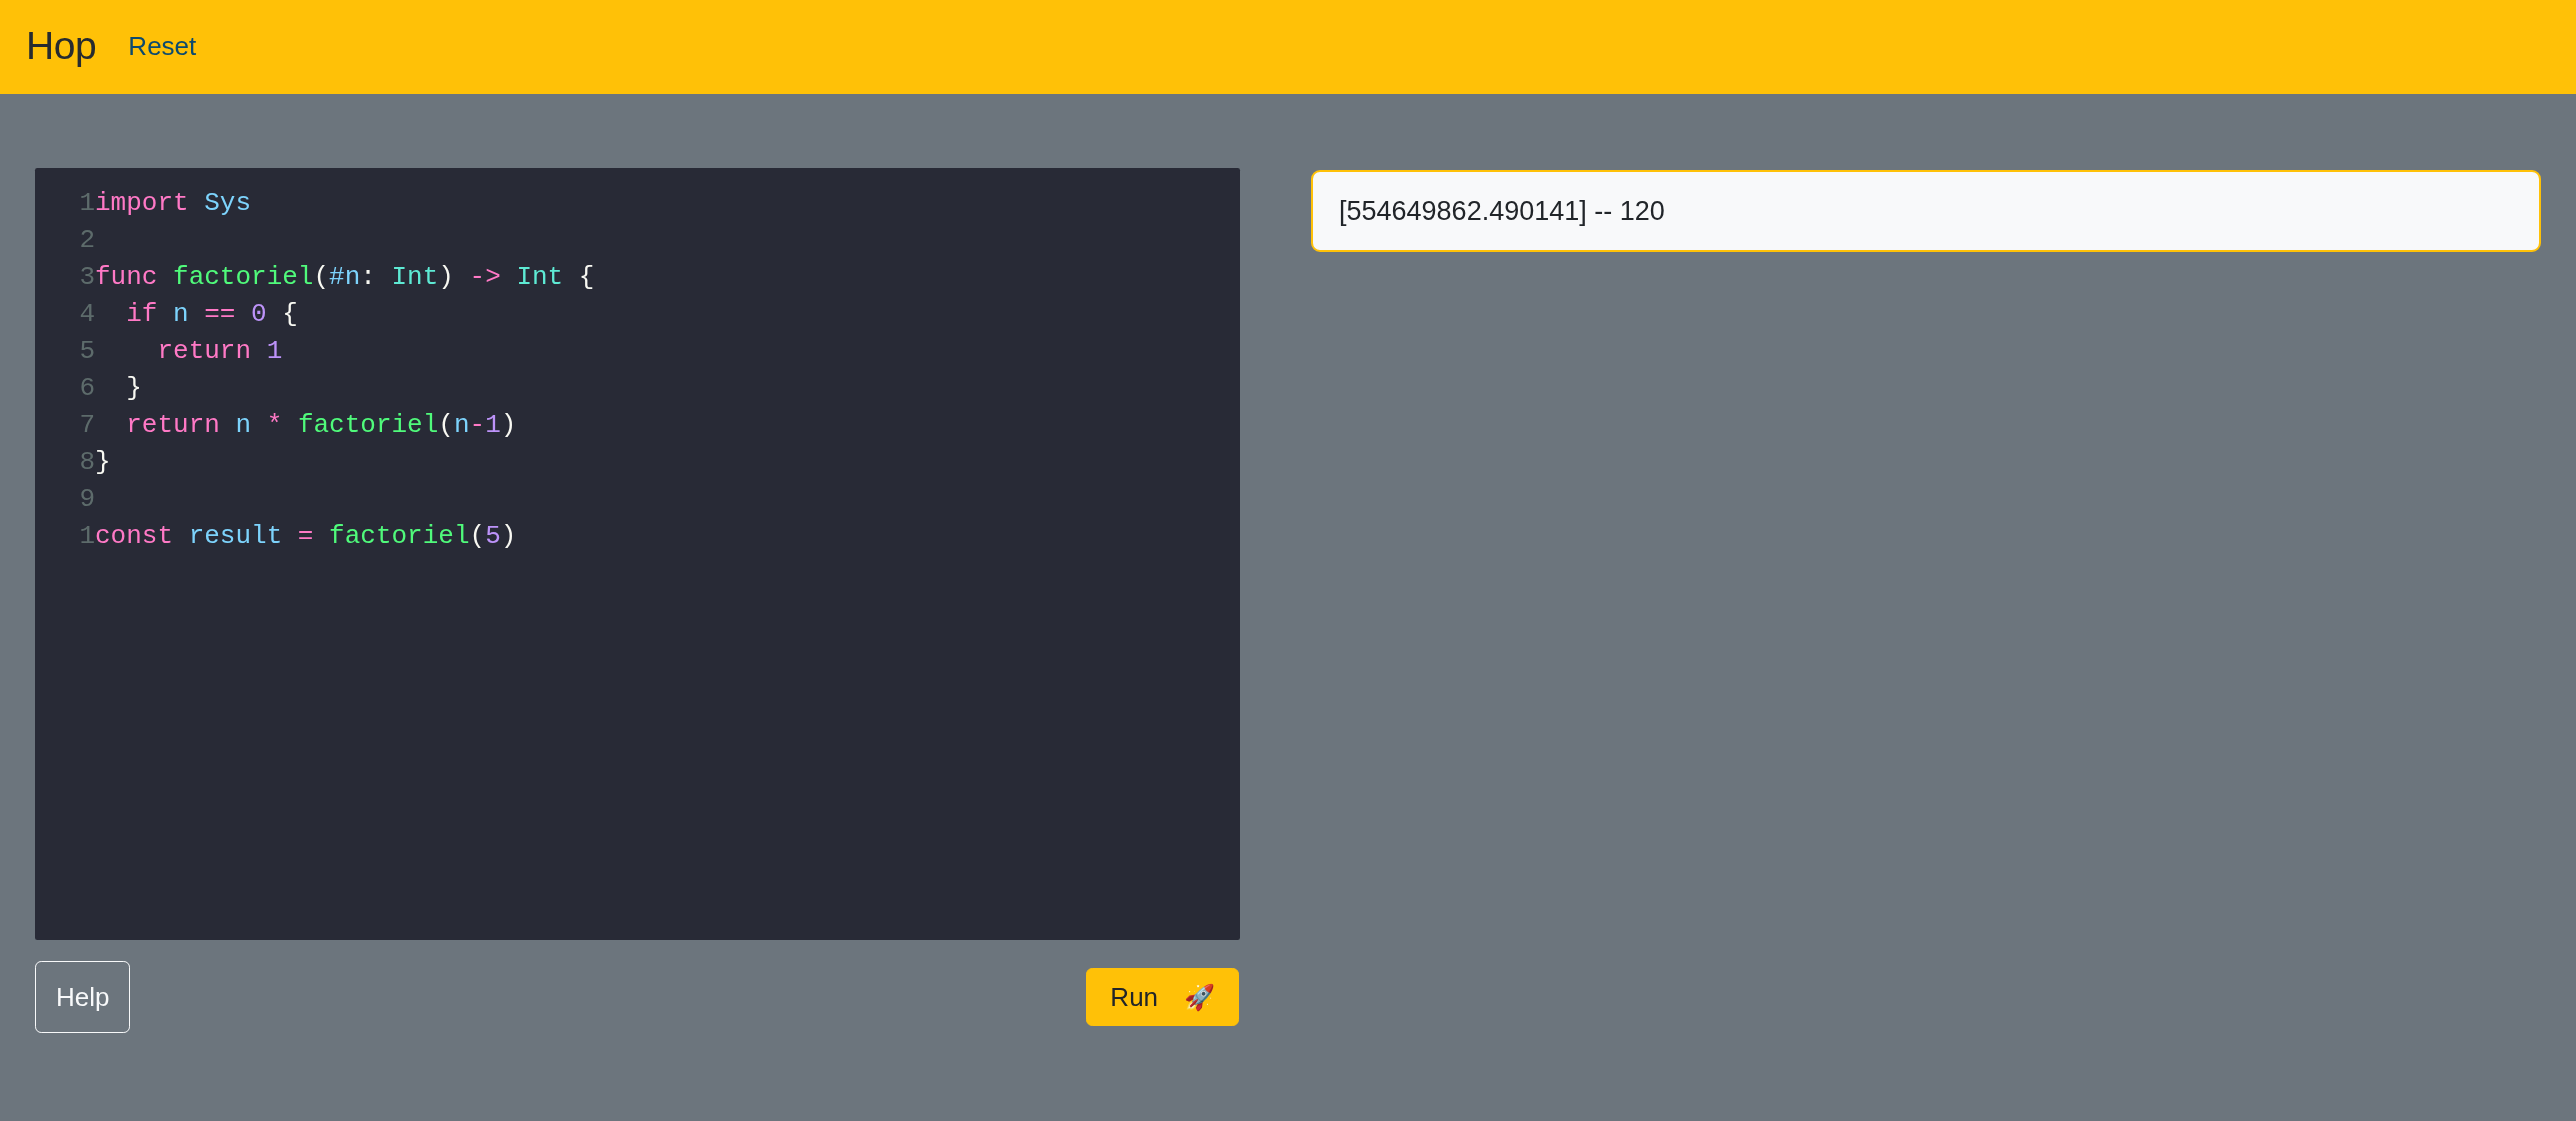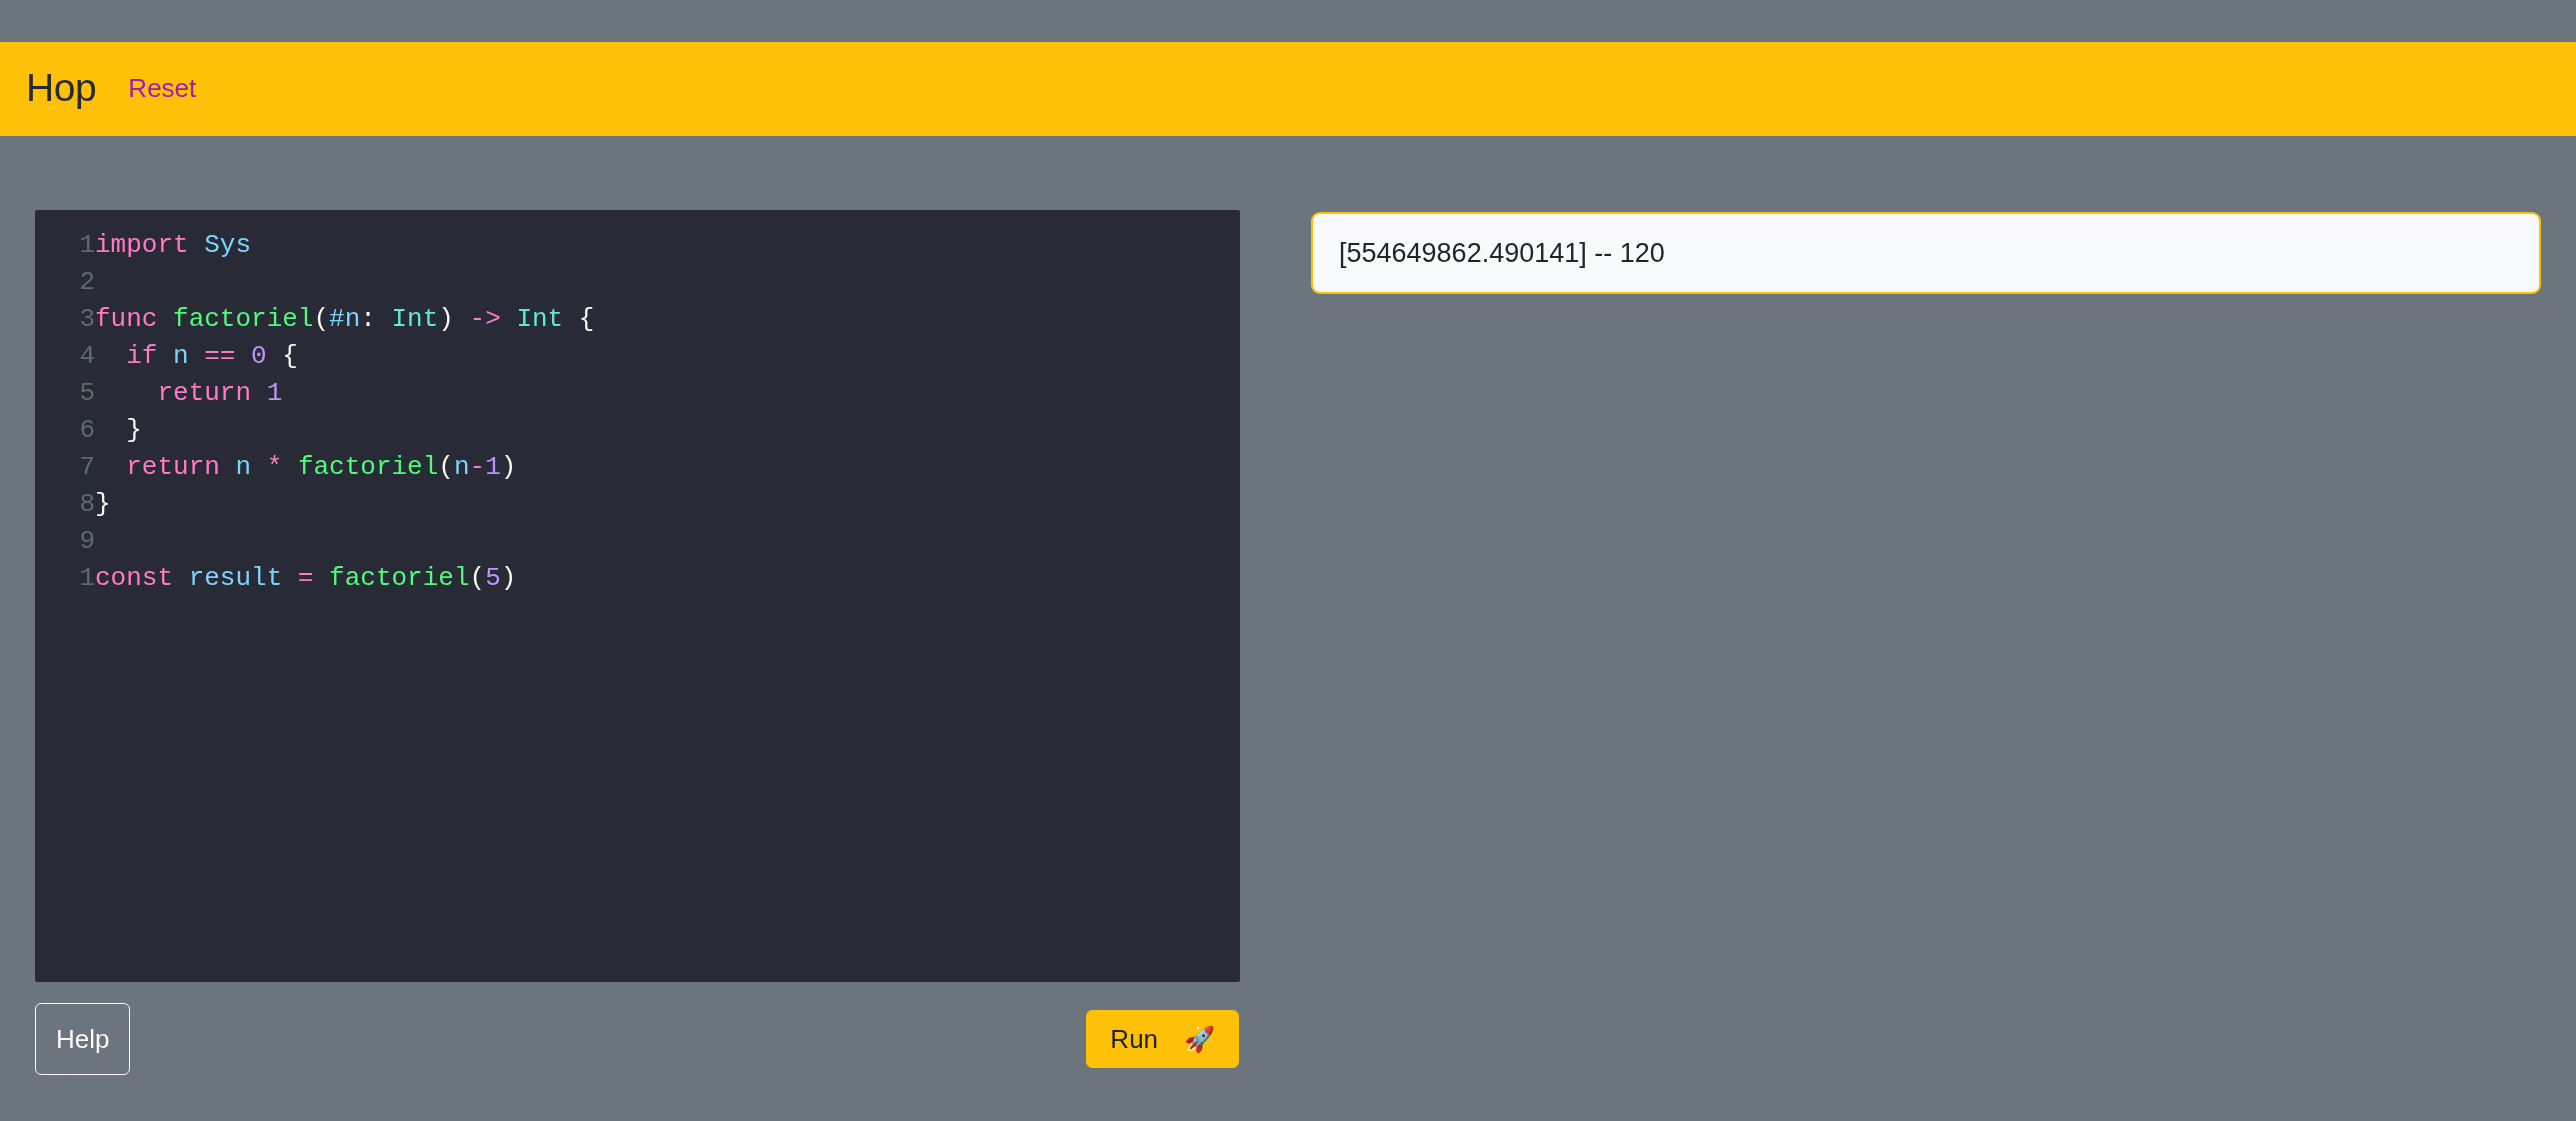--- a/index.html
+++ b/index.html
@@ -17,33 +17,32 @@
   }
 
   
   .navbar {
     height: 94px;
     background: #ffc107;
     display: flex;
     align-items: center;
     padding: 0 26px;
     gap: 32px;
-    margin-top: 42px;
   }
   .brand {
     font-size: 39px;
     font-weight: 400;
     color: #272b2f;
     letter-spacing: -0.4px;
     line-height: 1;
     padding-bottom: 3.1px;
   }
   .nav-link {
     font-size: 26px;
-    color: #a21caf;
+    color: #0c4a6e;
     text-decoration: none;
     font-weight: 400;
     padding-bottom: 1.5px;
   }
 
   
   .page {
     display: flex;
     align-items: flex-start;
     padding: 74px 35px 0 35px;

